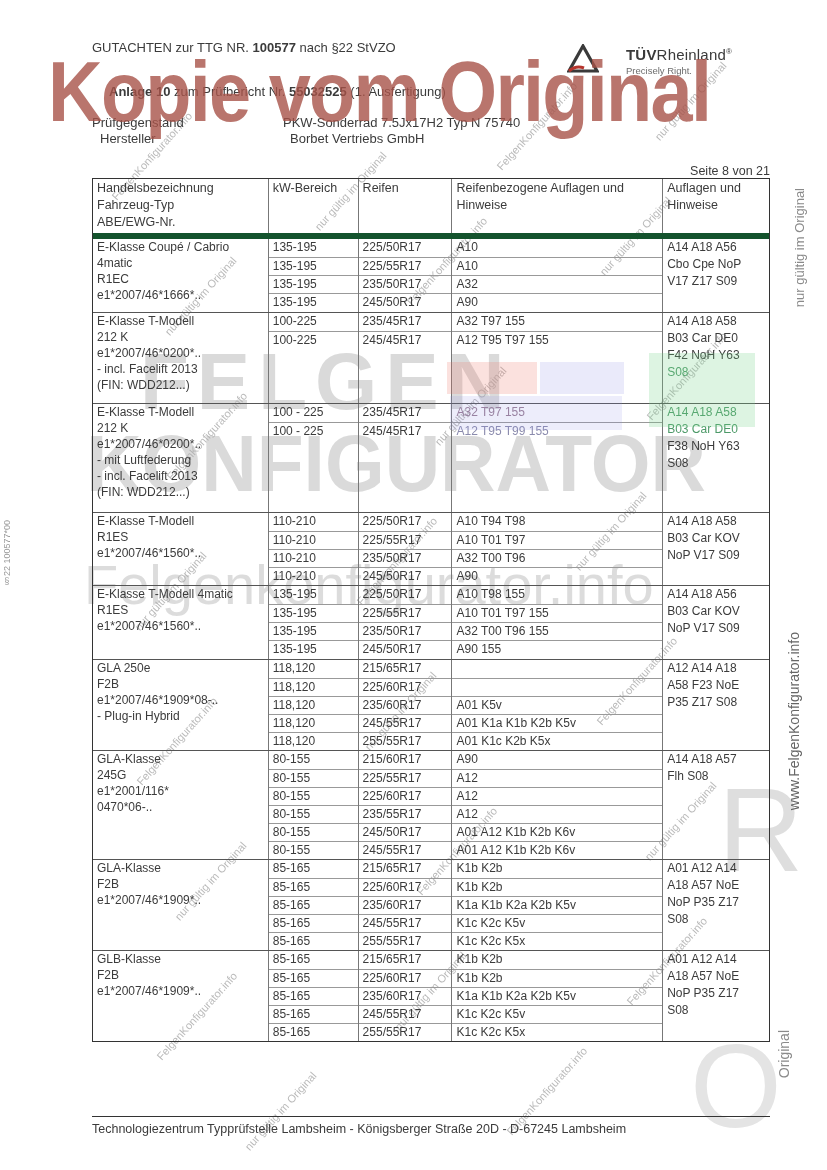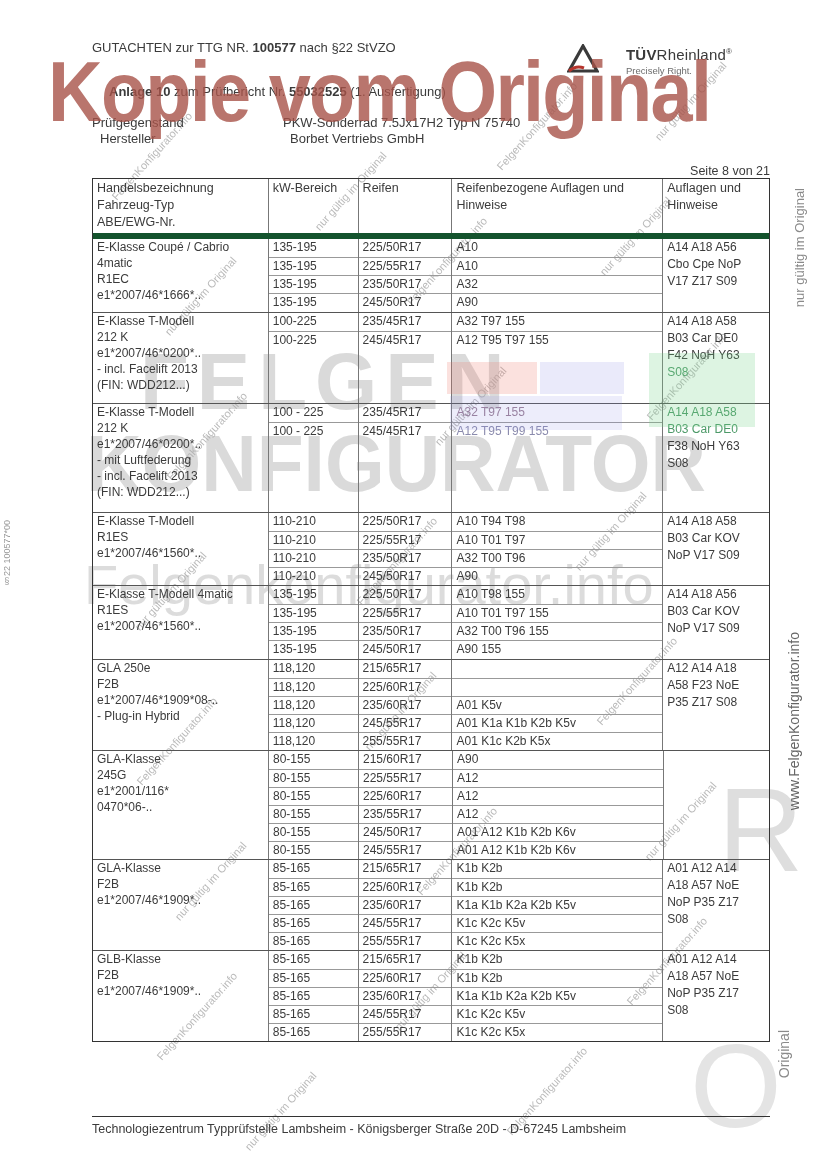--- a/index.html
+++ b/index.html
@@ -354,20 +354,24 @@
           <div class="trow sep">245/55R17</div>
         </div>
         <div class="col c4">
           <div class="trow">A90</div>
           <div class="trow sep">A12</div>
           <div class="trow sep">A12</div>
           <div class="trow sep">A12</div>
           <div class="trow sep">A01 A12 K1b K2b K6v</div>
           <div class="trow sep">A01 A12 K1b K2b K6v</div>
         </div>
+        <div class="col c5">
+          <div class="aline">A14 A18 A57</div>
+          <div class="aline">Flh S08</div>
+        </div>
       </div>
       <div class="group" style="height: 90px;">
         <div class="col c1">
           <div class="vline">GLA-Klasse</div>
           <div class="vline">F2B</div>
           <div class="vline">e1*2007/46*1909*..</div>
         </div>
         <div class="col c2">
           <div class="trow">85-165</div>
           <div class="trow sep">85-165</div>

